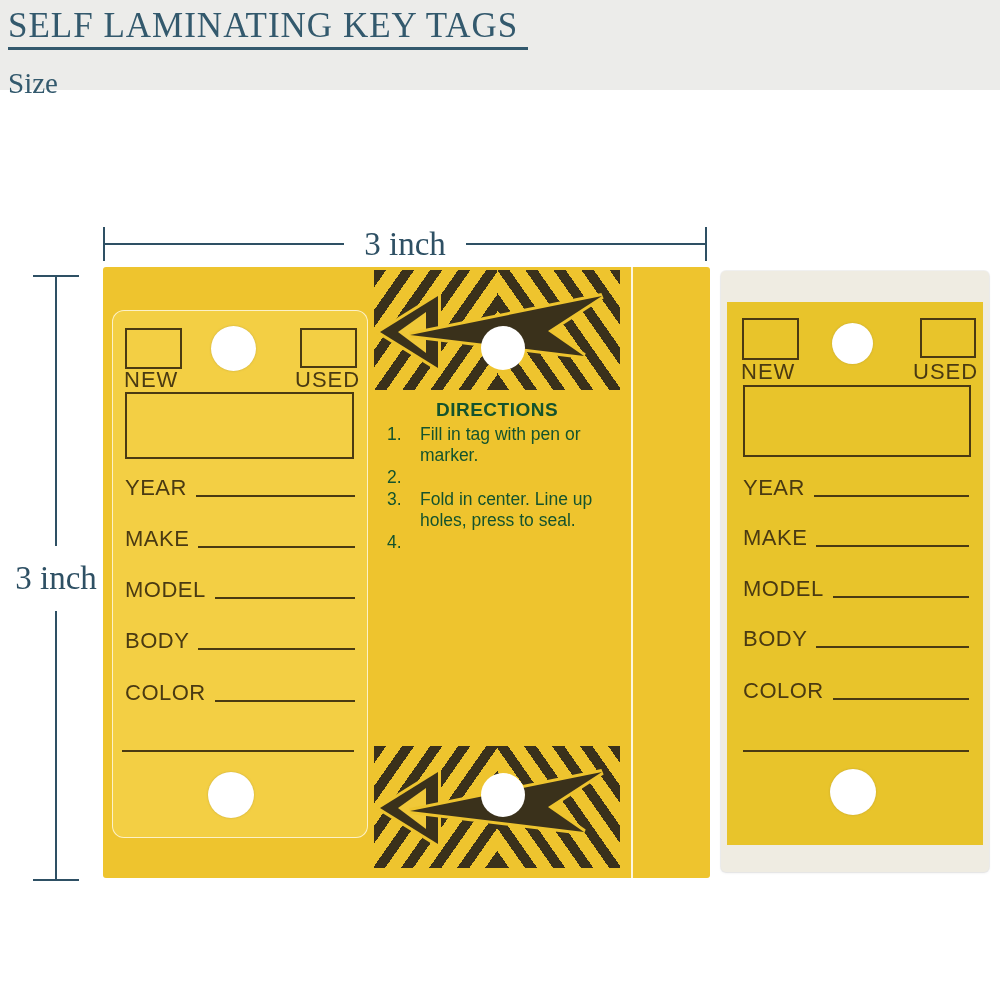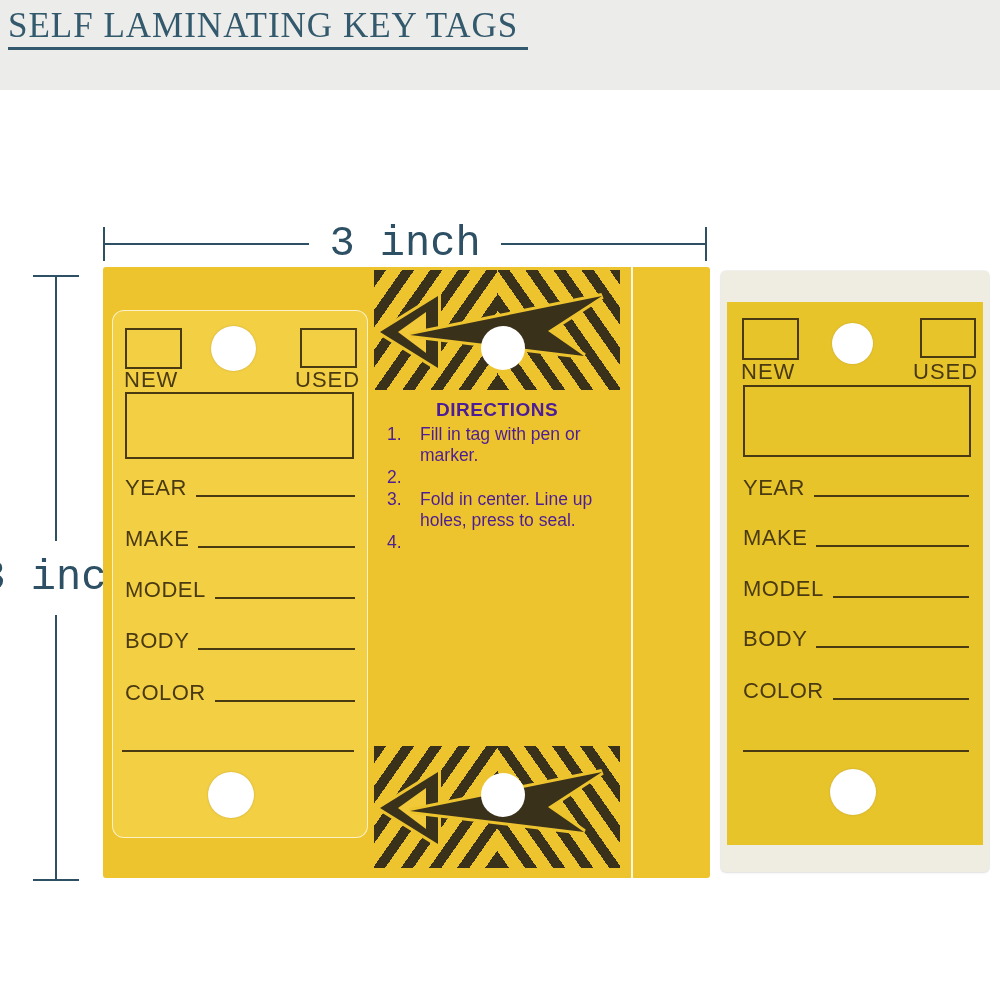--- a/index.html
+++ b/index.html
@@ -28,21 +28,21 @@
   }
   .dim-v {
     position:absolute; left:33px; top:275px; width:46px; height:606px;
     display:flex; flex-direction:column; align-items:center; color:#2e5064;
   }
   .tick-v { width:2px; height:34px; background:#2e5064; flex:0 0 auto; }
   .tick-h { height:2px; width:46px; background:#2e5064; flex:0 0 auto; }
   .hline { flex:1; height:2px; background:#2e5064; }
   .vline { flex:1; width:2px; background:#2e5064; }
   .dim-label {
-    font-family:Liberation Mono, monospace; font-size:42px; white-space:nowrap;
+    font-family:Liberation Serif, serif; font-size:33px; white-space:nowrap;
     padding:0 20px; line-height:1;
   }
   .dim-v .dim-label { padding:16px 0; }
 
   
   .tag-main {
     position:absolute; left:103px; top:267px; width:607px; height:611px;
     background:#eec42e; border-radius:3px;
   }
   .laminate-window {
@@ -64,21 +64,21 @@
   
   .hazard { position:absolute; width:246px; overflow:hidden; }
   .hazard .half { position:absolute; top:0; bottom:0; width:50%; }
   .hazard .half.l { left:0;  background:repeating-linear-gradient(125deg, #3a311b 0 10px, transparent 10px 23px); }
   .hazard .half.r { right:0; background:repeating-linear-gradient(55deg,  #3a311b 0 10px, transparent 10px 23px); }
   .hazard svg { position:absolute; left:0; top:0; }
 
   
   .directions {
     position:absolute; left:271px; top:123px; width:246px; height:356px;
-    color:#4c1d95;
+    color:#14532d;
   }
   .dir-title { text-align:center; font-weight:bold; font-size:19px; letter-spacing:0.5px; margin-top:9px; }
   .steps { margin:3px 6px 0 13px; }
   .step { display:flex; margin-top:1px; }
   .step-num { width:25px; flex:0 0 auto; font-size:17.5px; line-height:21px; }
   .step-text { max-width:184px; font-size:17.5px; line-height:21px;margin-left:8px; }
 
   .fold-line { position:absolute; left:528px; top:0; width:2px; height:611px; background:rgba(255,255,255,0.85); }
 
   
@@ -92,20 +92,21 @@
     background:#e8c42b;
   }
 </style>
 </head>
 <body>
 
 <div class="canvas">
 
   <div class="header">
     <div class="title">SELF LAMINATING KEY TAGS</div>
+    <div class="subtitle">Size</div>
   </div>
 
   <div class="dim-h">
     <span class="tick-v"></span>
     <span class="hline"></span>
     <span class="dim-label">3 inch</span>
     <span class="hline"></span>
     <span class="tick-v"></span>
   </div>
 

